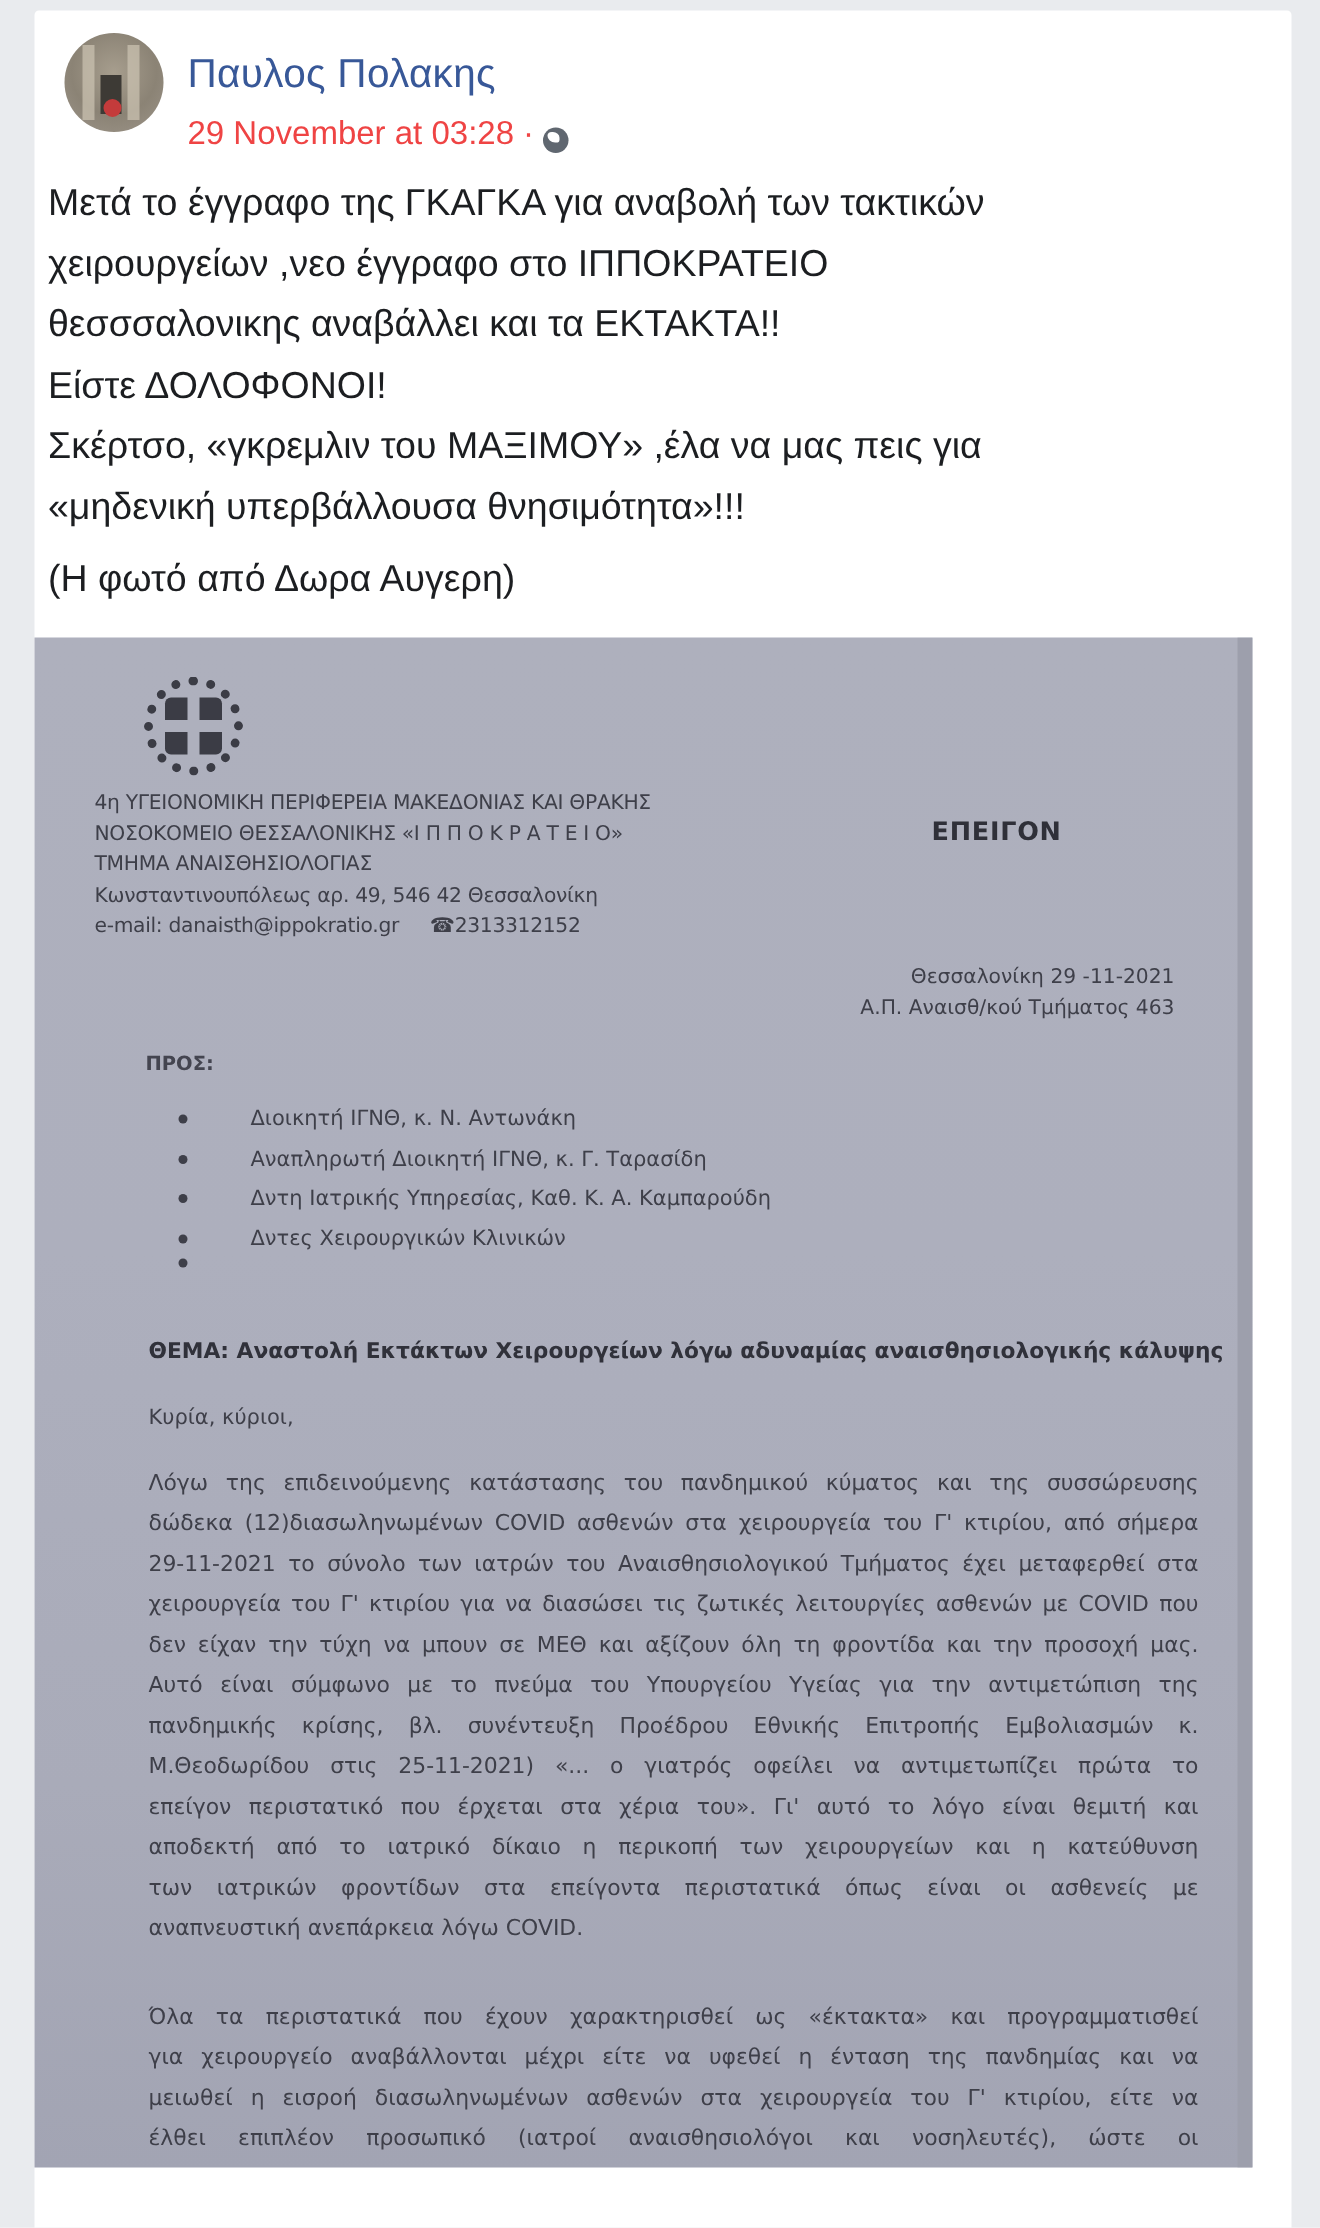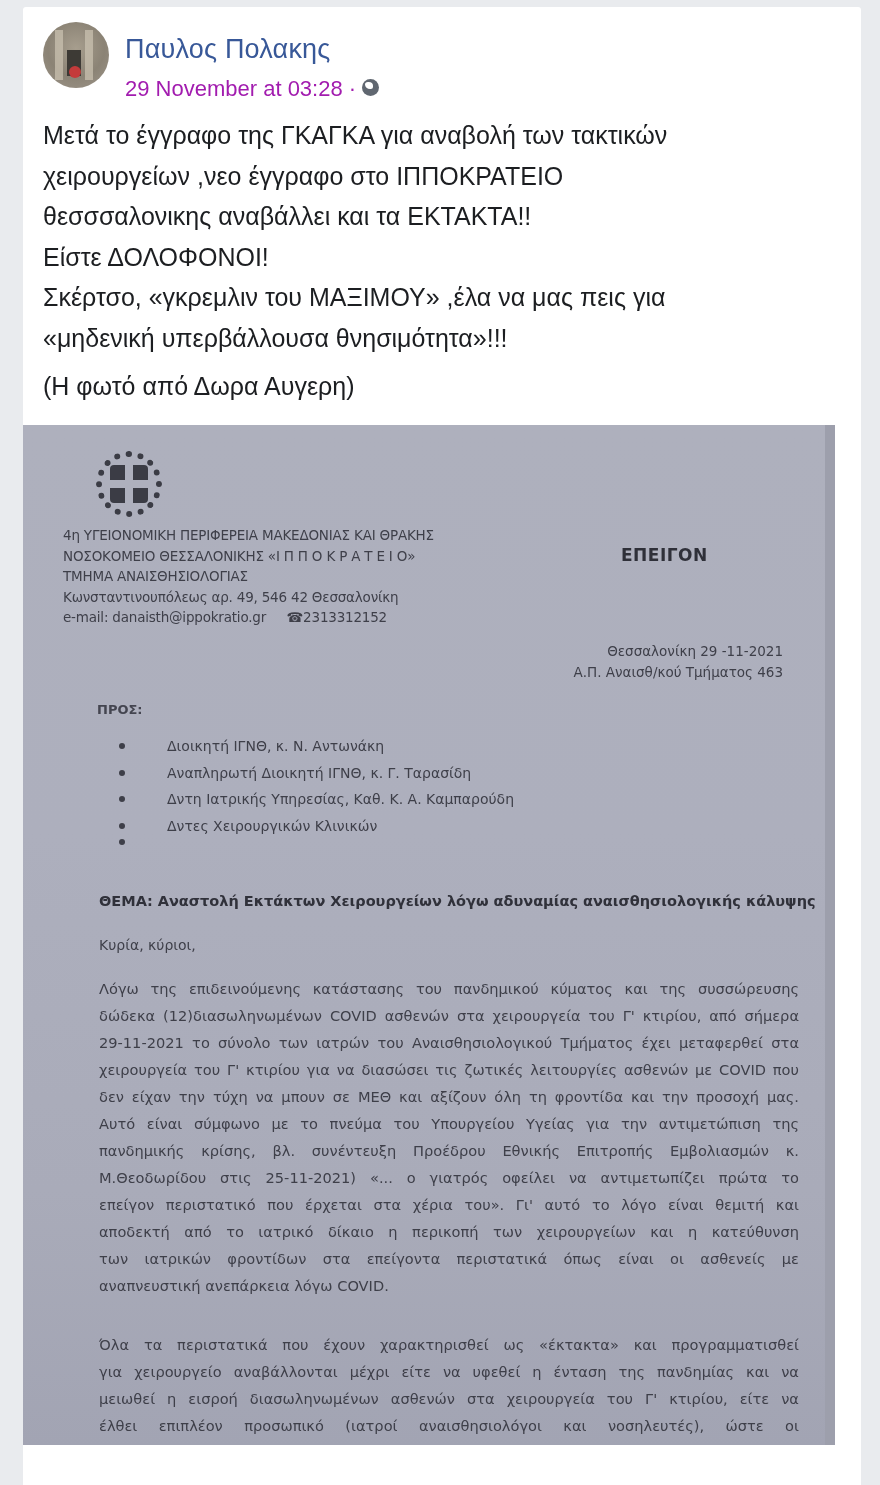--- a/index.html
+++ b/index.html
@@ -28,33 +28,33 @@
   .avatar .person {
     position: absolute; left: 26px; top: 44px; width: 12px; height: 12px;
     border-radius: 50%; background: #c43b3b;
   }
   .author {
     position: absolute; left: 82px; top: 12px; white-space: nowrap;
     font-size: 27px; color: #385898; font-weight: 400; letter-spacing: 0.2px; text-align: right;
   }
   .meta {
     position: absolute; left: 82px; top: 54px; white-space: nowrap;
-    font-size: 22px; color: #a21caf; display: flex; align-items: flex-start;
+    font-size: 22px; color: #ef4444; display: flex; align-items: flex-end;
   }
   .meta .dot { margin: 0 6px; }
   .globe {
     display: inline-block; width: 17px; height: 17px; border-radius: 50%;
     background: #606770; position: relative; margin-top: 3px;
   }
   .globe::before {
     content: ""; position: absolute; left: 3px; top: 3px; width: 8px; height: 7px;
     background: #fff; border-radius: 40% 60% 30% 70%;
   }
   .post-text {
-    position: absolute; left: 20px; top: 108px; width: 800px;
+    position: absolute; left: 9px; top: 108px; width: 800px;
     font-size: 25px; line-height: 40.5px; color: #1c1e21;
   }
   .post-text .line { white-space: nowrap; display: block; }
   .post-text .credit { margin-top: 8px; }
   .photo {
     position: absolute; left: 0; top: 418px; width: 812px; height: 1020px;
     background: linear-gradient(180deg, #aeb0bd 0%, #adafbd 40%, #a9abb9 75%, #a2a4b3 100%);
     overflow: hidden;
     color: #3a3b44;
     font-family: "DejaVu Sans", "Liberation Sans", sans-serif;

